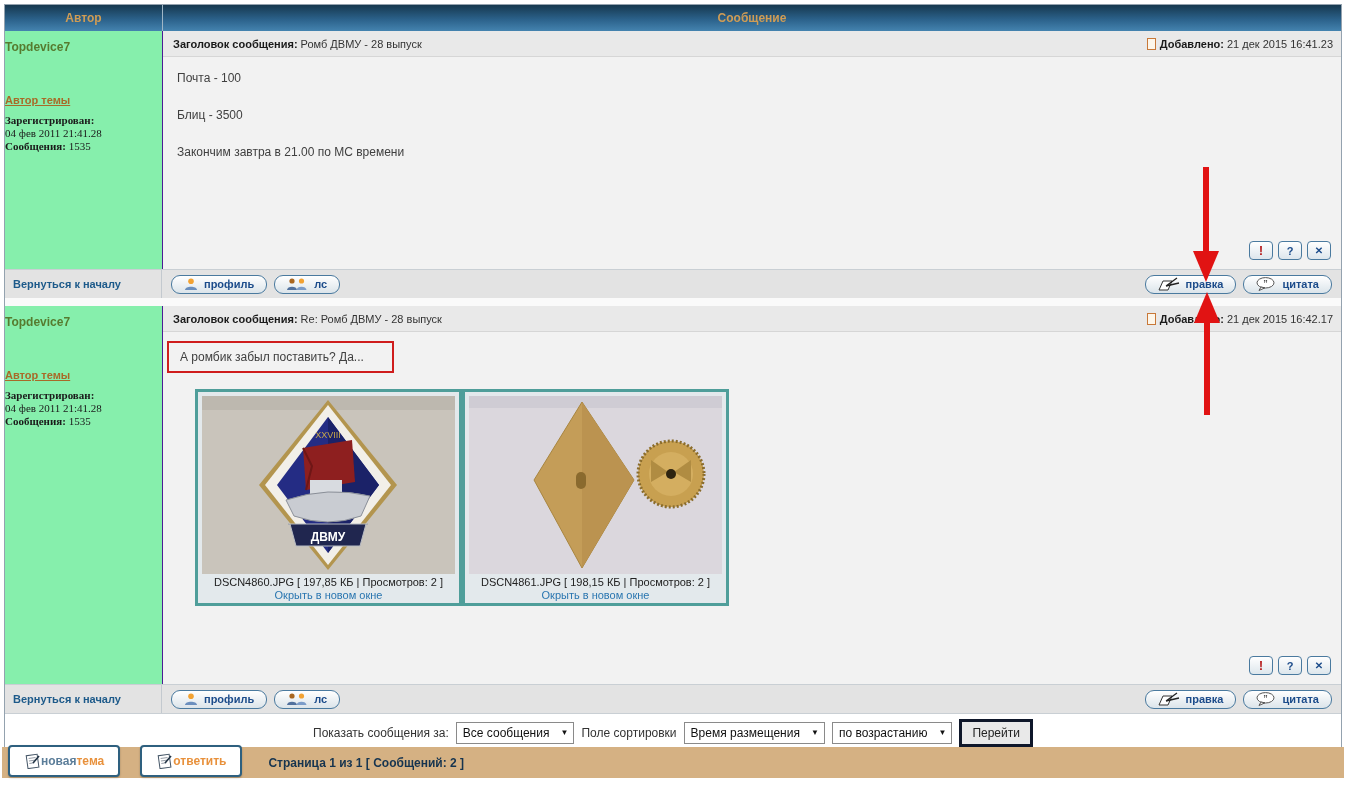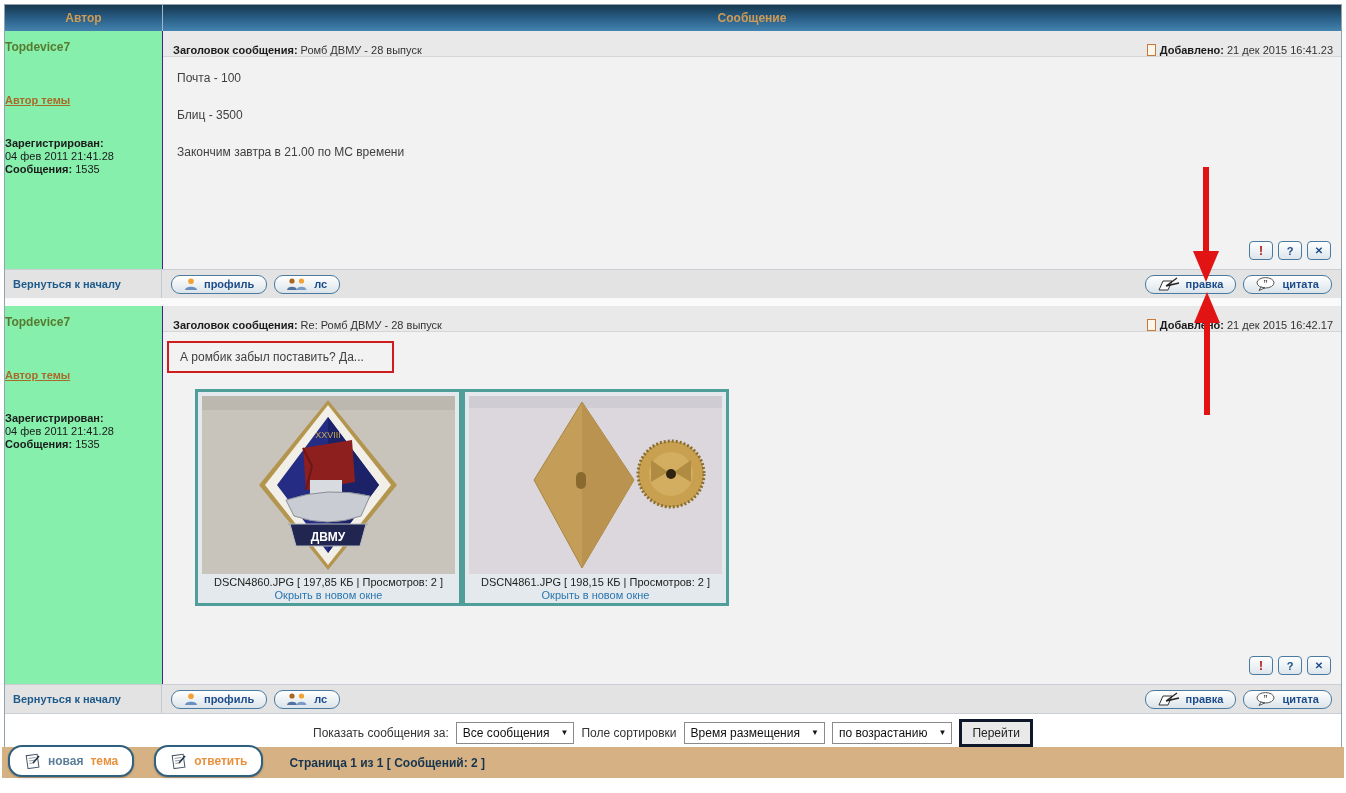--- a/index.html
+++ b/index.html
@@ -10,25 +10,25 @@
   .board { position:absolute; left:4px; top:4px; width:1336px; border:1px solid #94a2af; background:#f2f2f2; }
 
   .thead { display:flex; height:26px; background:linear-gradient(180deg,#16384f 0%,#2b618a 55%,#4483af 100%); }
   .th-author { width:157px; border-right:1px solid #9fb6c6; color:#cf9c55; font-weight:bold; font-size:12px; display:flex; align-items:center; justify-content:center; }
   .th-msg { flex:1; color:#cf9c55; font-weight:bold; font-size:12px; display:flex; align-items:center; justify-content:center; }
 
   .post { display:flex; }
   .author-col { width:157px; background:#86efac; border-right:1px solid #4c1d95; text-align:left; font-size:11px; color:#222; }
   .username { padding-top:9px; font-weight:bold; font-size:12px; color:#567b2f; }
   .role { display:inline-block; margin-top:40px; color:#a86a28; font-weight:bold; text-decoration:underline; font-size:11px; cursor:pointer; }
-  .regblock { margin-top:31px; line-height:13px; font-size:11px; color:#1a1a1a; }
+  .regblock { margin-top:8px; line-height:13px; font-size:11px; color:#1a1a1a;font-family:Liberation Serif, serif; }
   .b { font-weight:bold; }
 
   .msg-col { flex:1; display:flex; flex-direction:column; min-width:0; }
-  .msg-head { height:25px; background:#e9e9e9; border-bottom:1px solid #d6d6d6; display:flex; align-items:flex-end; justify-content:space-between; padding:0 8px 0 10px; font-size:11px; color:#333; }
+  .msg-head { height:25px; background:#e9e9e9; border-bottom:1px solid #d6d6d6; display:flex; align-items:center; justify-content:space-between; padding:0 8px 0 10px; font-size:11px; color:#333; }
   .subj .b, .added .b { color:#1a1a1a; margin-right:3px; }
   .added { display:flex; align-items:center; }
   .doc-icon { width:7px; height:10px; background:#fdf6ea; border:1px solid #c87838; margin-right:4px; display:inline-block; }
 
   .msg-body { background:#f2f2f2; position:relative; font-size:12px; color:#404040; }
   .body1 { height:198px; padding:14px 16px 0 14px; }
   .bline { margin-bottom:23px; }
   .body2 { height:343px; padding:9px 16px 0 2px; }
 
   .mod-btns { position:absolute; right:10px; bottom:9px; display:flex; gap:5px; }
@@ -53,21 +53,21 @@
   .photo { width:253px; height:178px; overflow:hidden; cursor:pointer; display:block; }
   .cap { font-size:11px; color:#222; text-align:center; margin-top:2px; white-space:nowrap; }
   .openlink { display:block; font-size:11px; color:#2a76b0; text-align:center; cursor:pointer; margin-top:1px; text-decoration:none; }
 
   .controls { height:37px; background:#fff; border-top:1px solid #c9cfd4; display:flex; align-items:center; justify-content:center; gap:7px; font-size:12px; color:#333; }
   .select { position:relative; border:1px solid #8a8a8a; background:#fff; height:20px; display:inline-flex; align-items:center; padding:0 24px 0 6px; font-size:12px; cursor:pointer; color:#111; }
   .caret { position:absolute; right:5px; top:6px; font-size:8px; color:#111; line-height:8px; }
   .go { height:22px; border:3px solid #0f172a; background:#e9e9e9; font-size:12px; padding:0 10px; cursor:pointer; color:#222; font-family:"Liberation Sans",sans-serif; }
 
   .bottom-bar { position:absolute; left:2px; right:2px; top:747px; height:31px; background:#d5b183; display:flex; align-items:center; }
-  .big-pill { height:28px; margin-top:-3px; border:2px solid #2e607f; border-radius:14px; background:#fff; box-shadow:0 1px 2px rgba(0,0,0,.25); display:inline-flex; align-items:center; gap:7px; padding:0 14px; font-size:12px; font-weight:bold; cursor:pointer; font-family:"Liberation Sans",sans-serif; }
+  .big-pill { height:28px; margin-top:-3px; border:2px solid #2e607f; border-radius:4px; background:#fff; box-shadow:0 1px 2px rgba(0,0,0,.25); display:inline-flex; align-items:center; padding:0 14px; font-size:12px; font-weight:bold; cursor:pointer; font-family:"Liberation Sans",sans-serif; }
   .bp1 { margin-left:6px; } .bp2 { margin-left:20px; }
   .w1 { color:#5b7d99; } .w2 { color:#e8913c; }
   .page-info { margin-left:26px; font-size:12px; font-weight:bold; color:#16344f; }
 
   .arrow-part { position:absolute; z-index:10; }
   .a1-shaft { left:1203px; top:167px; width:6px; height:84px; background:#e11313; }
   .a1-head  { left:1193px; top:251px; width:0; height:0; border-left:13px solid transparent; border-right:13px solid transparent; border-top:31px solid #e11313; }
   .a2-head  { left:1194px; top:292px; width:0; height:0; border-left:13px solid transparent; border-right:13px solid transparent; border-bottom:31px solid #e11313; }
   .a2-shaft { left:1204px; top:323px; width:6px; height:92px; background:#e11313; }
 </style>

